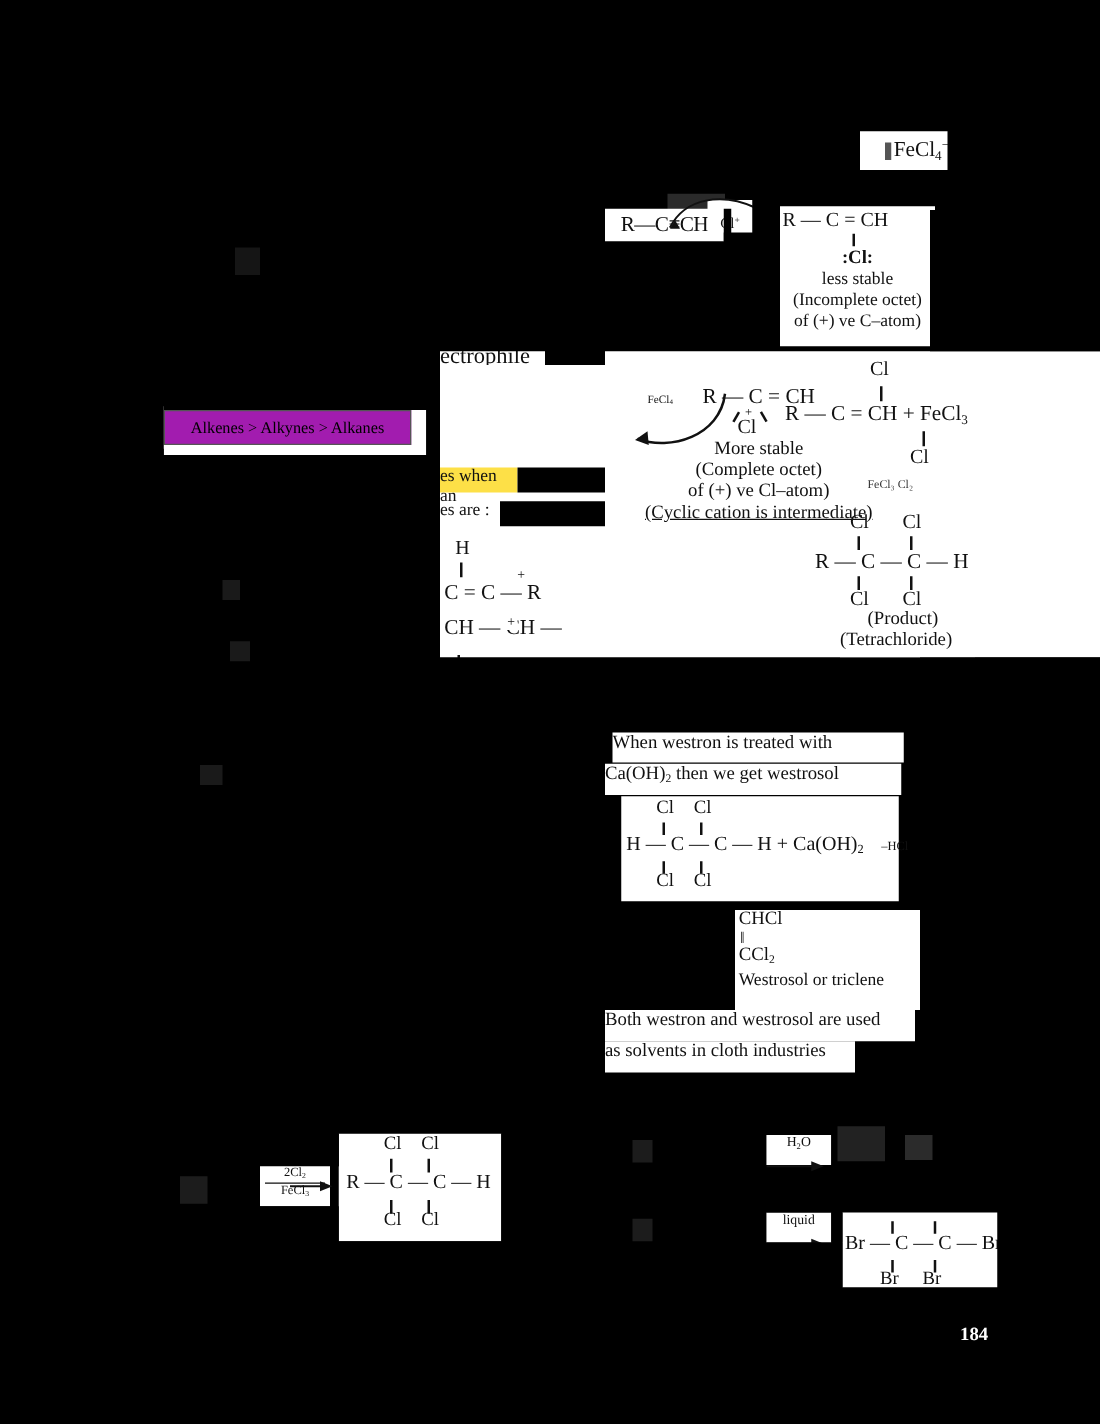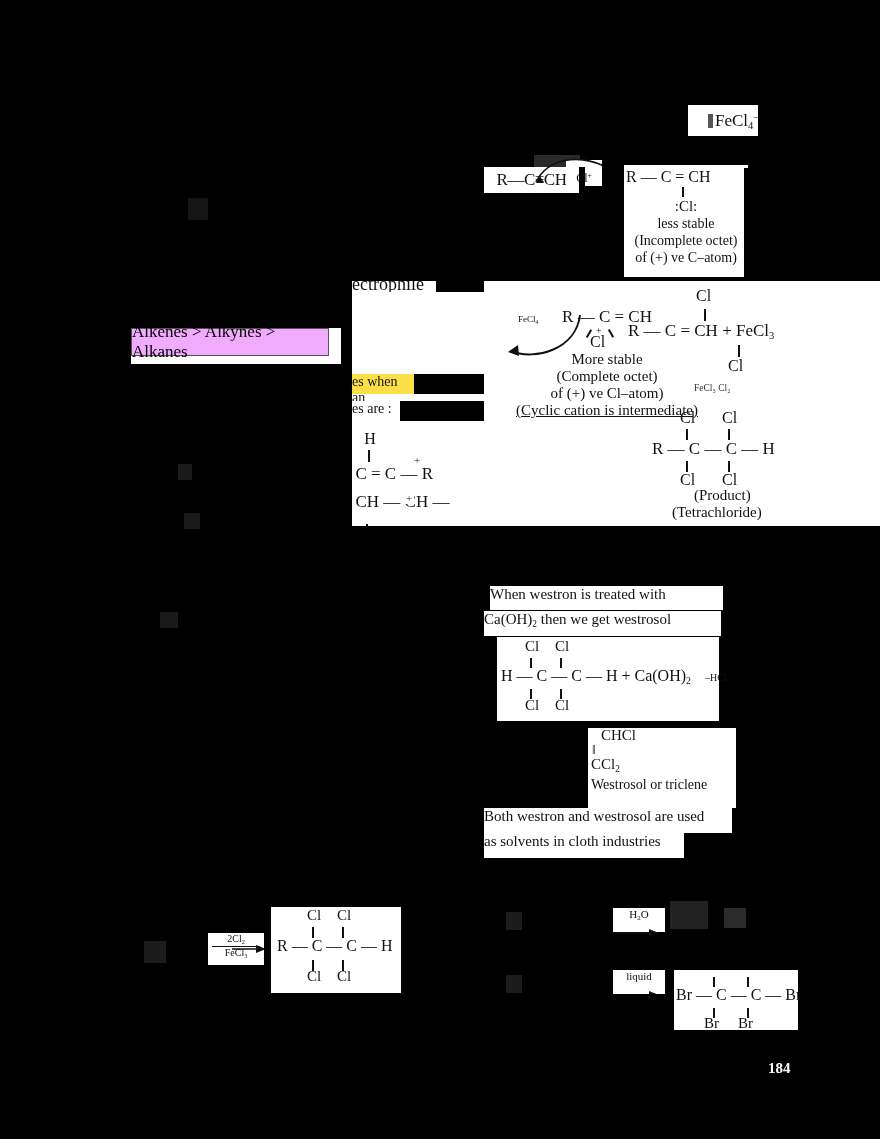--- a/index.html
+++ b/index.html
@@ -29,22 +29,22 @@
   #smudge1{left:534px;top:155px;width:46px;height:14px;background:#2a2a2a;}
 
   #rlesstable{left:624px;top:165px;width:120px;height:110px;font-size:16px;
               line-height:1.22;padding:2px 2px 0 2px;text-align:center;}
   #rlesstable .row1{text-align:left;white-space:nowrap;}
 
   
   #panel{left:352px;top:281px;width:528px;height:245px;}
 
   #alkbox{left:136px;top:333px;width:196px;height:26px;border:1.6px solid #555;
-          background:#f0abfc;display:flex;align-items:center;justify-content:center;
-          font-size:17px;box-shadow:0 0 0 3px #fff;}
+          background:#a21caf;display:flex;align-items:center;justify-content:center;
+          font-size:13px;box-shadow:0 0 0 3px #fff;}
   #alkbox-wrap{position:absolute;left:131px;top:328px;width:210px;height:36px;background:#fff;}
 
   #electro{left:352px;top:274px;width:84px;height:18px;font-size:18px;overflow:hidden;
            background:#ffffff;}
   #whenan{left:352px;top:374px;width:62px;height:20px;font-size:14px;background:#fde047;}
   #esare{left:352px;top:401px;width:48px;height:20px;font-size:14px;background:#fff;}
 
   #hplus1{left:266px;top:452px;width:44px;height:24px;font-size:14px;
           display:flex;align-items:center;padding-left:4px;}
   #hplus2{left:268px;top:502px;width:42px;height:22px;font-size:13px;
@@ -94,21 +94,21 @@
 <svg style="position:absolute;left:534px;top:152px;width:76px;height:34px;">
   <path d="M2,30 C14,6 44,2 70,14" stroke="#111" stroke-width="1.6" fill="none"></path>
   <path d="M6,24 L2,31 L10,31 Z" fill="#111"></path>
 </svg>
 
 <div class="wp" id="rlesstable">
   <div class="row1" style="font-size:16px;">R — C = CH</div>
   <div style="height:10px;position:relative;">
     <div class="vb" style="left:56px;top:0;height:10px;"></div>
   </div>
-  <div style="font-size:15px;">:Cl:</div>
+  <div style="font-size:15px;font-weight:bold;">:Cl:</div>
   <div style="font-size:14px;">less stable</div>
   <div style="font-size:14px;">(Incomplete octet)</div>
   <div style="font-size:14px;">of (+) ve C–atom)</div>
 </div>
 
 <div class="wp" id="panel">
 
   <div style="position:absolute;left:140px;top:26px;width:230px;text-align:center;">
     <div class="chem" style="font-size:17px;">R — C = CH</div>
     <div style="position:relative;height:22px;">
@@ -219,21 +219,21 @@
     <span>H — C — C — H + Ca(OH)</span><sub>2</sub>
     <span style="font-size:10px;margin-left:10px;">–HCl</span>
   </div>
   <div class="vb" style="left:33px;top:52px;height:10px;"></div>
   <div class="vb" style="left:63px;top:52px;height:10px;"></div>
   <div style="position:absolute;left:28px;top:60px;font-size:15px;">Cl</div>
   <div style="position:absolute;left:58px;top:60px;font-size:15px;">Cl</div>
 </div>
 
 <div class="wp" id="noteProd">
-  <div style="font-size:15px;line-height:1.0;padding-left:13px;">CHCl</div>
+  <div style="font-size:15px;line-height:1.0;padding-left:3px;">CHCl</div>
   <div style="font-size:13px;line-height:1.0;padding-left:4px;">‖</div>
   <div style="font-size:15px;line-height:1.1;padding-left:3px;"><span>CCl</span><sub>2</sub></div>
   <div style="font-size:14px;padding-left:3px;margin-top:3px;">Westrosol or triclene</div>
 </div>
 
 <div class="wp" id="noteL3">Both westron and westrosol are used</div>
 <div class="wp" id="noteL4">as solvents in cloth industries</div>
 
 <div class="wp" id="arrow1">
   <div style="line-height:1.25;"><span>2Cl</span><sub>2</sub></div>

